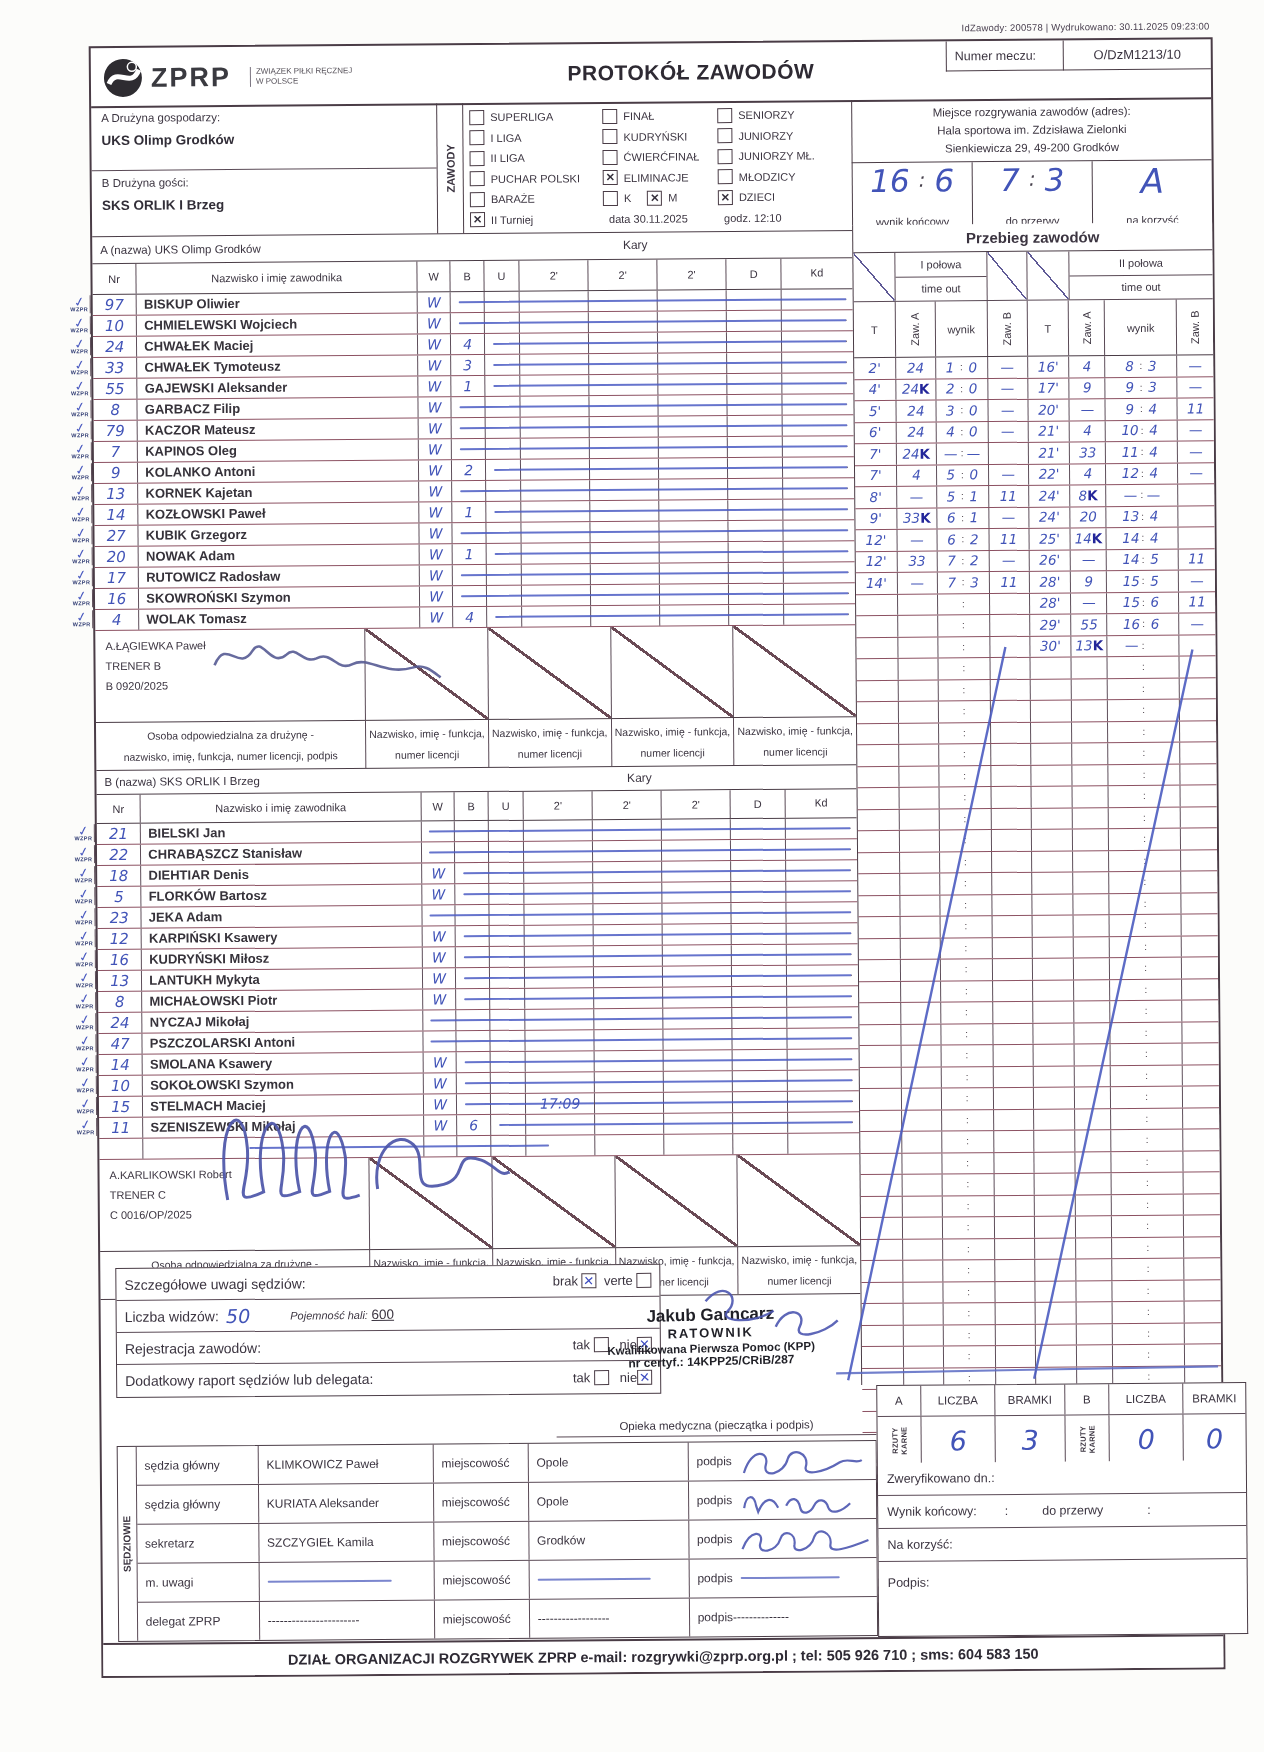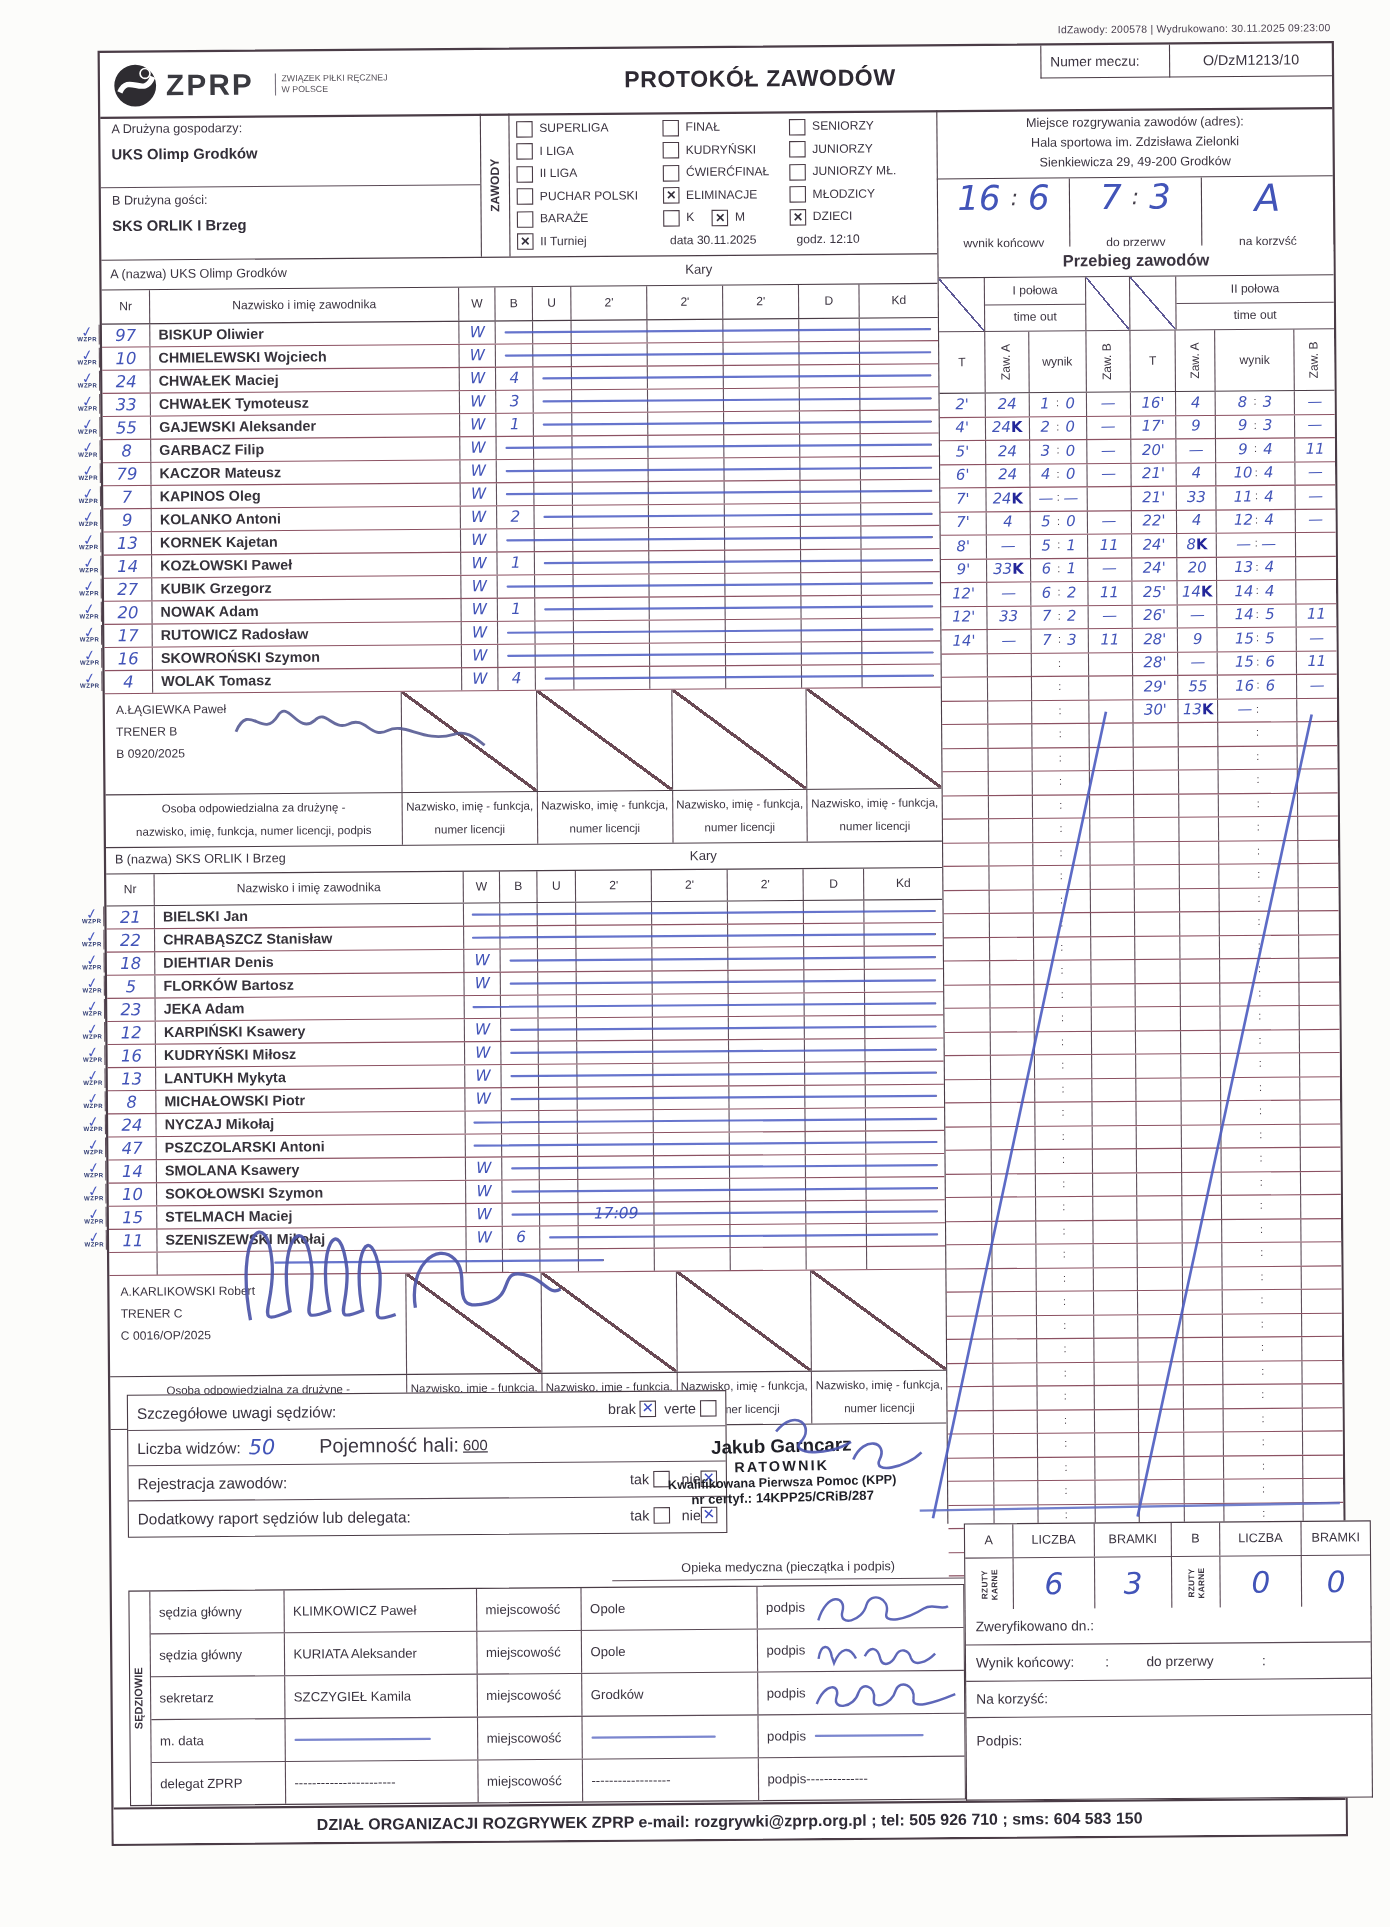--- a/index.html
+++ b/index.html
@@ -41,21 +41,21 @@
   .scorecell .l{position:absolute;bottom:2px;left:0;right:0;text-align:center;font-size:11px;}
   
   .rtable{left:0;width:760px;}
   .rtitle{position:relative;height:26px;border-bottom:1.5px solid #4a3c46;font-size:11.5px;padding:6px 0 0 8px;box-sizing:border-box;}
   .karylbl{position:absolute;left:398px;top:4px;width:290px;text-align:center;font-size:12px;}
   .rhead{display:flex;height:30px;border-bottom:1.5px solid #4a3c46;}
   .rhead>div{border-right:1px solid #5a4a56;display:flex;align-items:center;justify-content:center;font-size:11px;box-sizing:border-box;}
   .prow{position:relative;display:flex;height:20px;border-bottom:1px solid #8c5162;}
   .prow>div{border-right:1px solid #5f4f5b;box-sizing:border-box;overflow:visible;}
   .c0{width:45px;} .c1{width:285px;} .c2{width:34px;} .c3{width:34px;} .c4{width:36px;}
-  .c5{width:70px;} .c6{width:70px;} .c7{width:70px;} .c8{width:56px;} .c9{width:72px;border-right:none!important;}
+  .c5{width:70px;} .c6{width:70px;} .c7{width:70px;} .c8{width:56px;} .c9{width:72px;border-right:none!important;font-family:Liberation Mono, monospace;}
   .pname{font-size:13px;font-weight:bold;color:#36323a;padding-left:7px;line-height:19px;white-space:nowrap;}
   .pink{display:flex;align-items:center;justify-content:center;font-size:14px;line-height:1;}
   .pnr{font-size:15px;}
   .ink-line{position:absolute;top:9px;height:2px;background:#4c5cc4;opacity:.85;border-radius:2px;z-index:1;}
   .pmark{position:absolute;left:-24px;top:0px;width:22px;text-align:center;line-height:1;}
   .pmark .chk{display:block;color:#4a5ac0;font-size:13px;transform:rotate(-10deg);}
   .pmark .wz{display:block;font-size:5.5px;color:#2e3a72;font-weight:bold;letter-spacing:.4px;margin-top:-1px;}
   
   .coach{position:relative;display:flex;height:92px;border-bottom:1.5px solid #4a3c46;box-sizing:border-box;}
   .coach .cc{width:270px;border-right:1px solid #5a4a56;box-sizing:border-box;padding:6px 0 0 10px;font-size:11px;line-height:1.8;}
@@ -2063,21 +2063,21 @@
         <span class="box">
               <span class="bx" style="transform:rotate(4deg);">✕</span>
             </span>&nbsp;&nbsp;
         <span>verte</span>&nbsp;
         <span class="box"></span>
       </div>
       <div class="optrow">
         <span style="font-size:14px;">Liczba widzów:</span>&nbsp;&nbsp;
         <span class="ink" style="font-size:19px;">50</span>
         <span style="width:40px;"></span>
-        <span style="font-size:18px;">Pojemność hali:</span>&nbsp;
+        <span style="font-size:11px;font-style:italic;">Pojemność hali:</span>&nbsp;
         <span style="font-size:13.5px;text-decoration:underline;">600</span>
       </div>
       <div class="optrow">
         <span style="font-size:14px;">Rejestracja zawodów:</span>
         <span class="sp"></span>
         <span>tak</span>&nbsp;
         <span class="box"></span>&nbsp;&nbsp;&nbsp;
         <span>nie</span>
         <span class="box">
               <span class="bx">✕</span>
@@ -2150,21 +2150,21 @@
                 <div class="sr4">
                   <span>podpis</span>
                   <span style="margin-left: 4px;">
                     <svg class="sig" width="140" height="36" viewBox="0 0 140 36">
                       <path d="M6,28 C14,8 28,10 24,22 C20,34 40,32 44,18 C47,8 60,12 58,24 C56,34 74,30 78,16 C82,6 96,12 94,24 C92,34 112,28 132,20" stroke="#4c57b0" stroke-width="2.2" fill="none" opacity=".9"></path>
                     </svg>
                   </span>
                 </div>
               </div>
               <div class="srow">
-                <div class="sr0">m. data</div>
+                <div class="sr0">m. uwagi</div>
                 <div class="sr1">
                   <div class="ink-rule"></div>
                 </div>
                 <div class="sr2">miejscowość</div>
                 <div class="sr3">
                   <div class="ink-rule"></div>
                 </div>
                 <div class="sr4">
                   <span>podpis</span>
                   <div class="ink-rule" style="width: 55%; margin-left: 8px;"></div>

